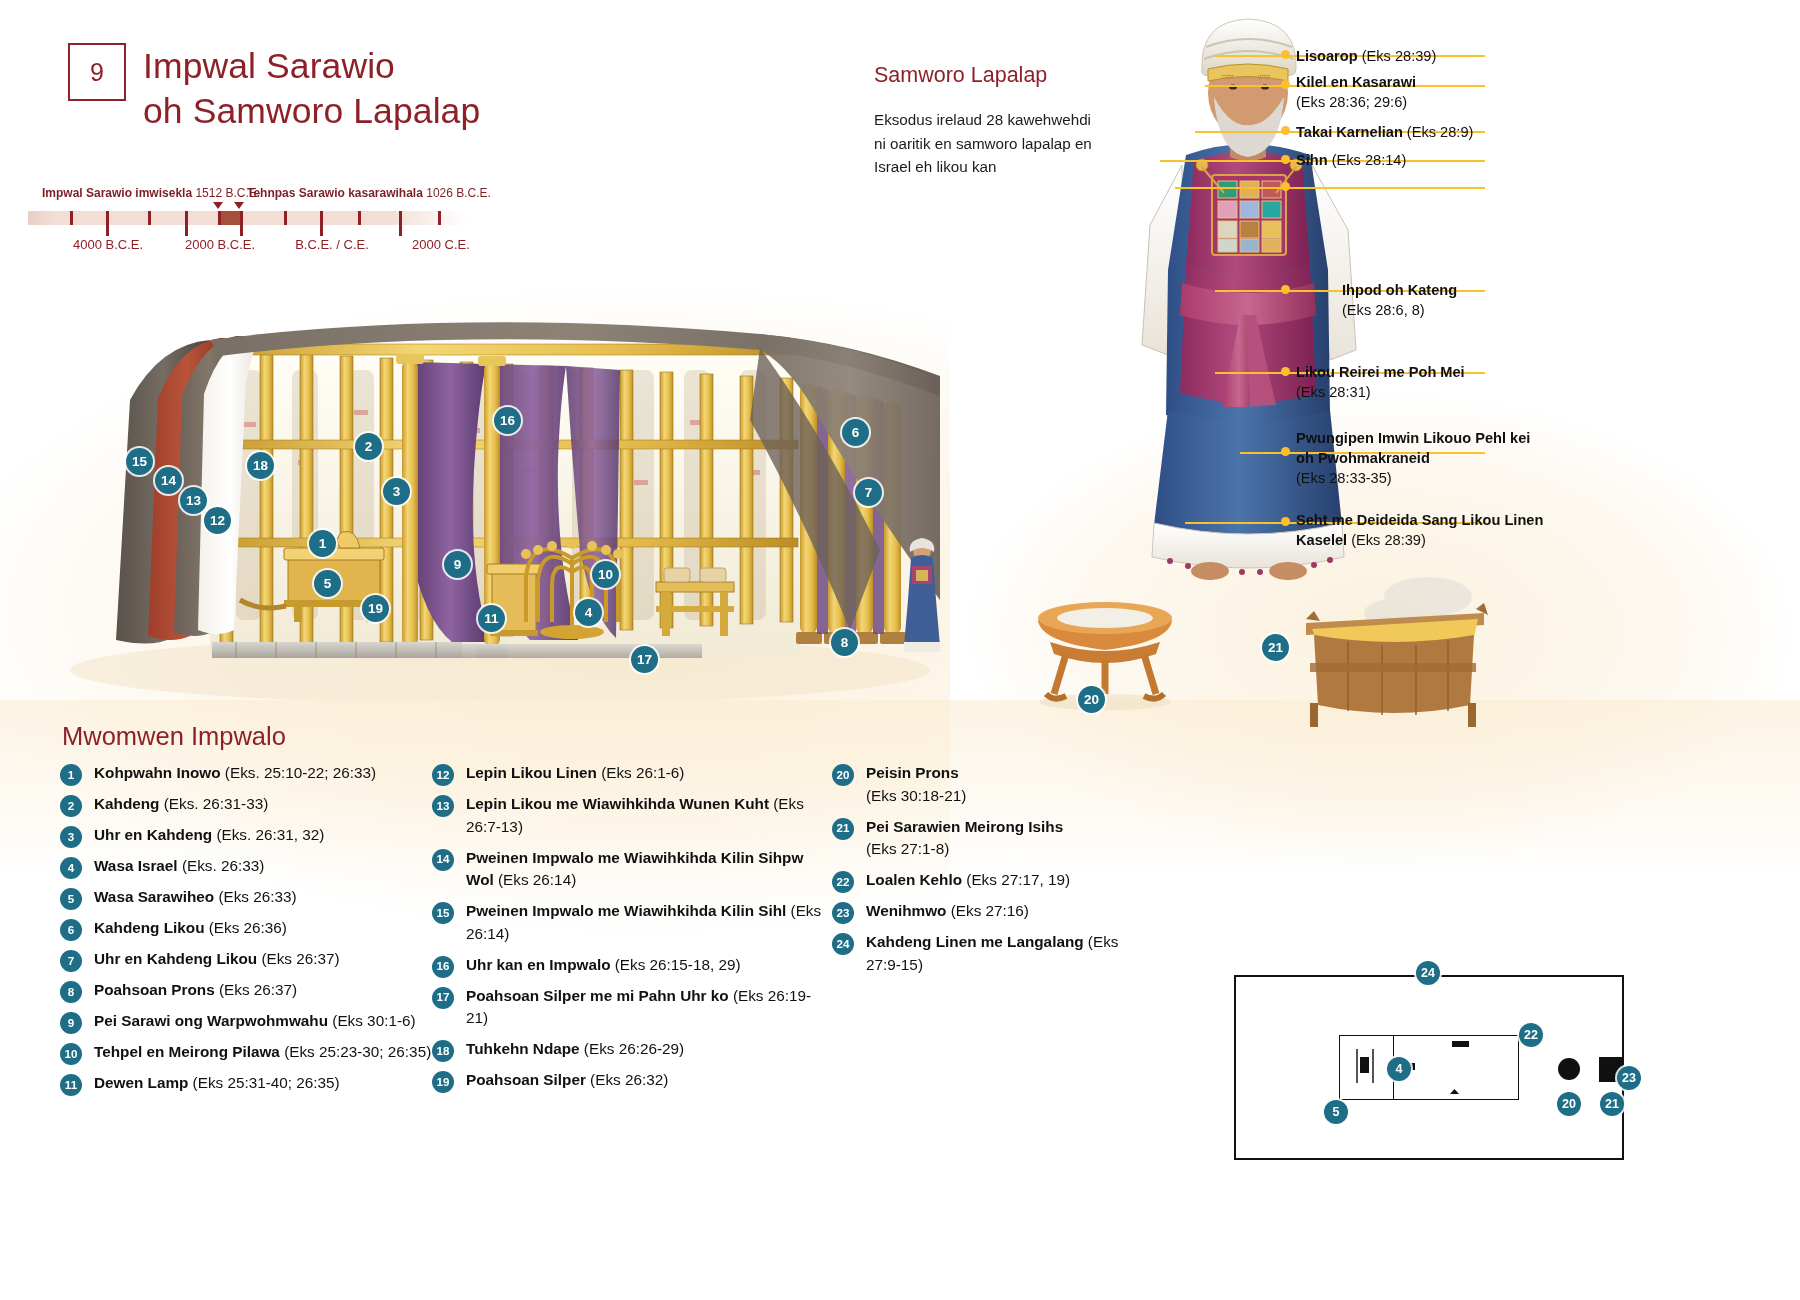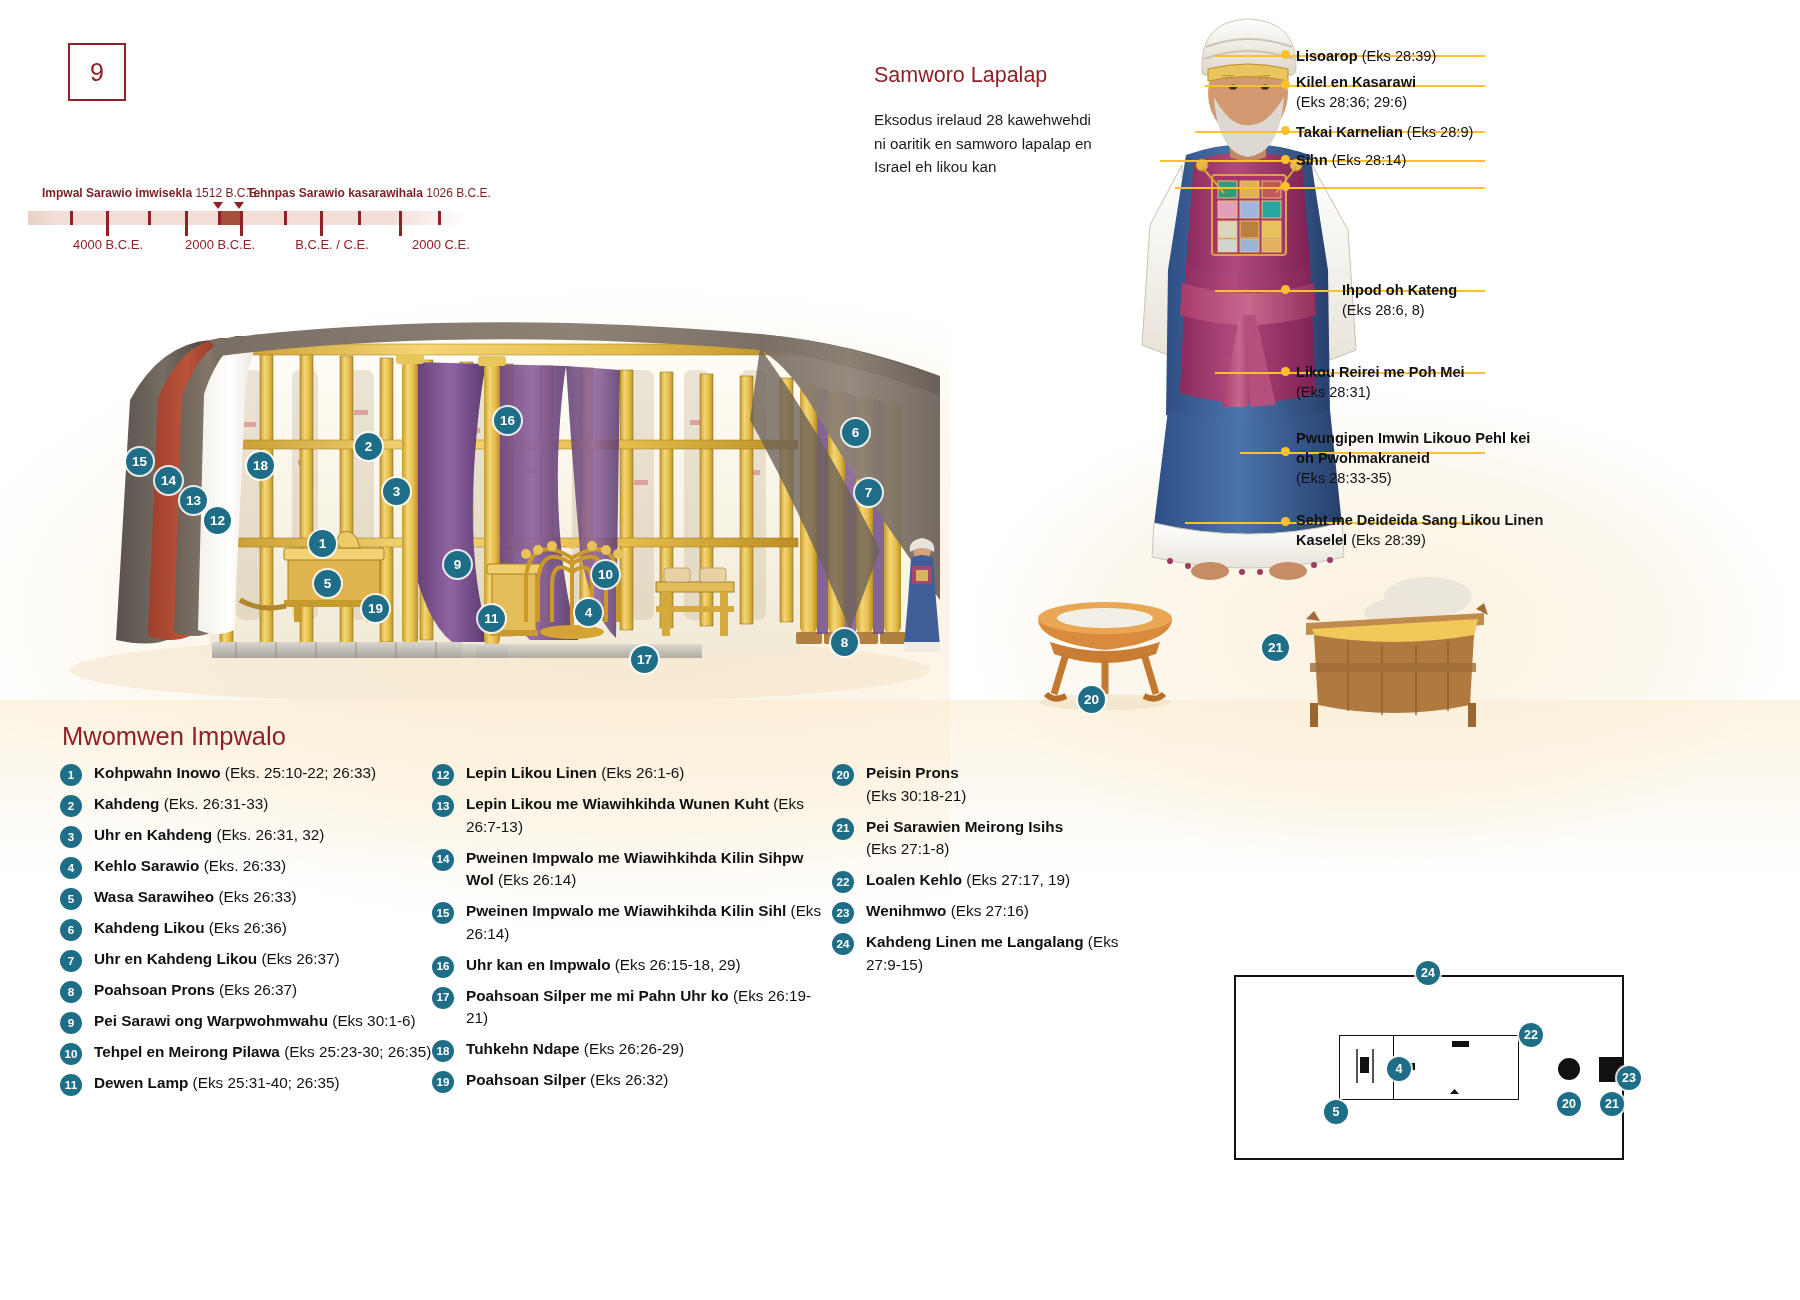--- a/index.html
+++ b/index.html
@@ -106,20 +106,24 @@
 <body>
 
 <div id="page">
 
   <div class="wash-a"></div>
   <div class="wash-b"></div>
   <div class="wash-c"></div>
 
   <div id="chapter-box"></div>
   <div id="chapter-num">9</div>
+  <div id="title">
+    <span class="title-line">Impwal Sarawio</span>
+    <span class="title-line">oh Samworo Lapalap</span>
+  </div>
 
   <div id="timeline">
     <div class="tl-caption" id="tl-cap-1">
       <span>Impwal Sarawio imwisekla</span>
       <span class="yr">1512 B.C.E.</span>
     </div>
     <div class="tl-caption" id="tl-cap-2">
       <span>Tehnpas Sarawio kasarawihala</span>
       <span class="yr">1026 B.C.E.</span>
     </div>
@@ -566,21 +570,21 @@
   <div class="badge b-md" style="left:362px;top:595px;">19</div>
   <div class="badge b-md" style="left:1078px;top:686px;">20</div>
   <div class="badge b-md" style="left:1262px;top:634px;">21</div>
 
   <div id="legend-title">Mwomwen Impwalo</div>
 
   <div class="leg-col" id="leg-col-1">
     <div class="leg-item"><span class="lb">1</span><span class="nm">Kohpwahn Inowo</span> <span class="rf">(Eks. 25:10-22; 26:33)</span></div>
     <div class="leg-item"><span class="lb">2</span><span class="nm">Kahdeng</span> <span class="rf">(Eks. 26:31-33)</span></div>
     <div class="leg-item"><span class="lb">3</span><span class="nm">Uhr en Kahdeng</span> <span class="rf">(Eks. 26:31, 32)</span></div>
-    <div class="leg-item"><span class="lb">4</span><span class="nm">Kehlo Sarawio</span> <span class="rf">(Eks. 26:33)</span></div>
+    <div class="leg-item"><span class="lb">4</span><span class="nm">Wasa Israel</span> <span class="rf">(Eks. 26:33)</span></div>
     <div class="leg-item"><span class="lb">5</span><span class="nm">Wasa Sarawiheo</span> <span class="rf">(Eks 26:33)</span></div>
     <div class="leg-item"><span class="lb">6</span><span class="nm">Kahdeng Likou</span> <span class="rf">(Eks 26:36)</span></div>
     <div class="leg-item"><span class="lb">7</span><span class="nm">Uhr en Kahdeng Likou</span> <span class="rf">(Eks 26:37)</span></div>
     <div class="leg-item"><span class="lb">8</span><span class="nm">Poahsoan Prons</span> <span class="rf">(Eks 26:37)</span></div>
     <div class="leg-item"><span class="lb">9</span><span class="nm">Pei Sarawi ong Warpwohmwahu</span> <span class="rf">(Eks 30:1-6)</span></div>
     <div class="leg-item"><span class="lb">10</span><span class="nm">Tehpel en Meirong Pilawa</span> <span class="rf">(Eks 25:23-30; 26:35)</span></div>
     <div class="leg-item"><span class="lb">11</span><span class="nm">Dewen Lamp</span> <span class="rf">(Eks 25:31-40; 26:35)</span></div>
   </div>
 
   <div class="leg-col" id="leg-col-2">

